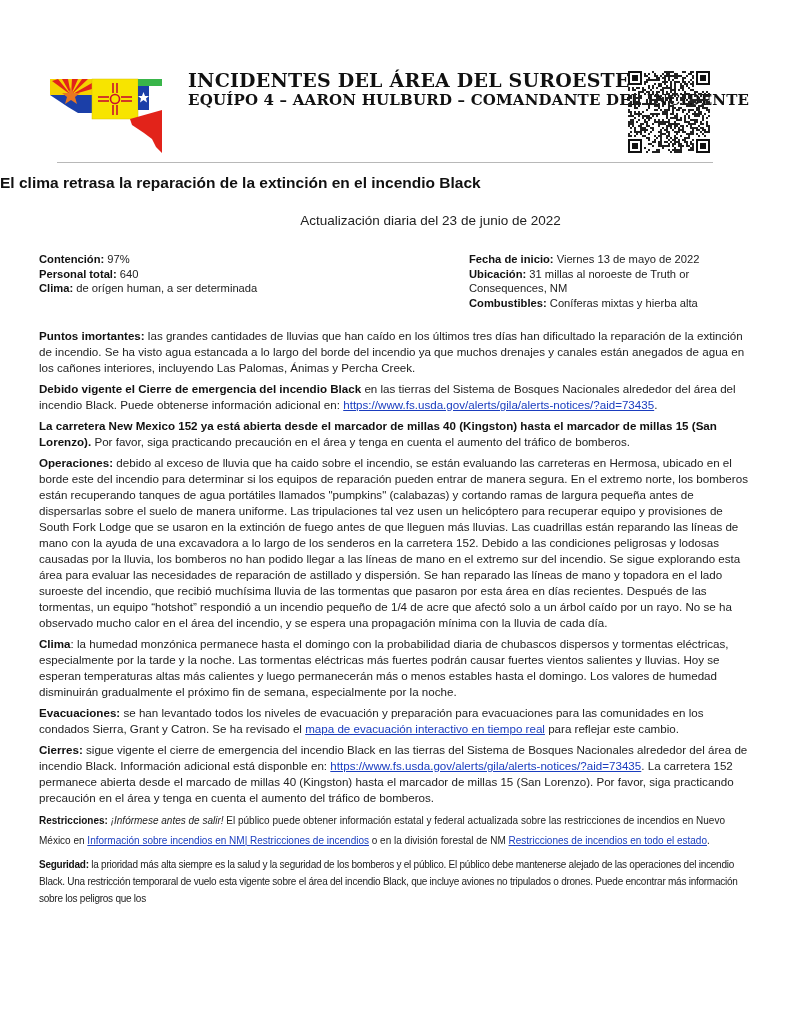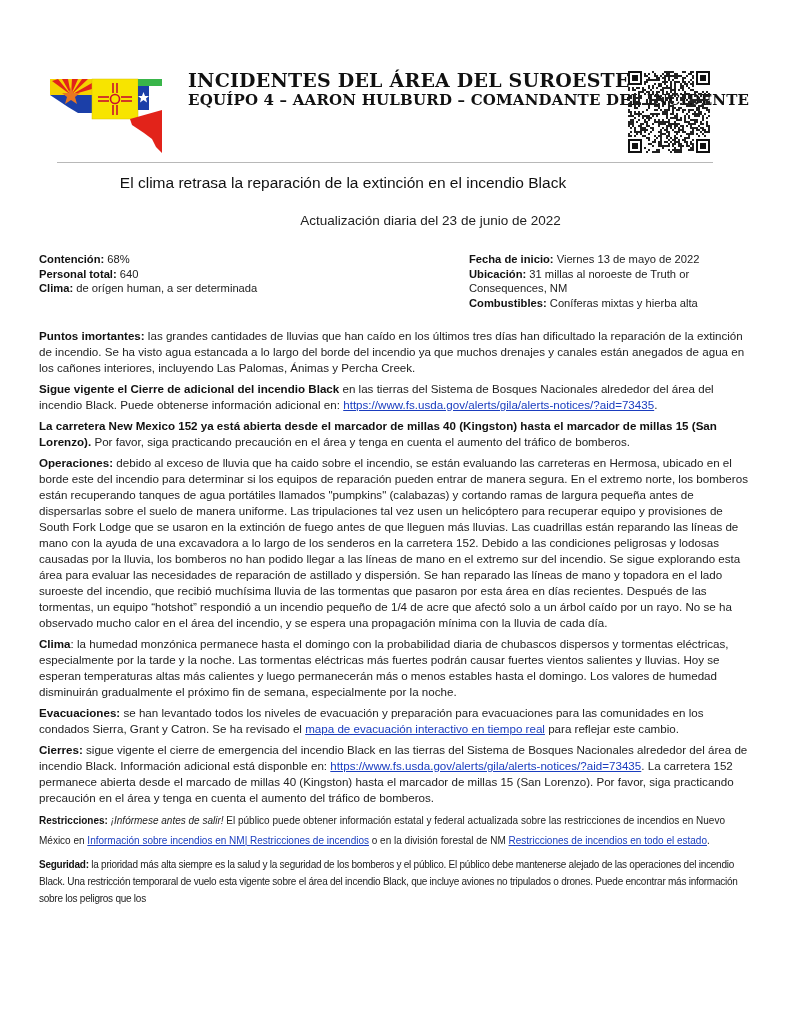--- a/index.html
+++ b/index.html
@@ -7,21 +7,21 @@
   .page { position: absolute; left: 0; top: 0; width: 791px; height: 1023px; }
 
   .header { position: absolute; left: 48px; top: 68px; width: 680px; height: 90px; }
   .logo { position: absolute; left: 0; top: 5px; width: 118px; height: 80px; }
   .titles { position: absolute; left: 140px; top: 0; }
   .org-line { font-family: "DejaVu Serif", serif; font-weight: bold; font-size: 19px; line-height: 24px; letter-spacing: 0.2px; color: #111; white-space: nowrap; }
   .team-line { font-family: "DejaVu Serif", serif; font-weight: bold; font-size: 15px; line-height: 16px; color: #111; white-space: nowrap; letter-spacing: 0.2px; }
   .qr { position: absolute; left: 580px; top: 3px; width: 82px; height: 82px; }
   .rule { position: absolute; left: 57px; top: 162px; width: 656px; height: 1px; background: #b8b8b8; }
 
-  .headline { position: absolute; left: 0; width: 686px; top: 174px; text-align: center; font-weight: normal; font-size: 15.5px; color: #111; }
+  .headline { position: absolute; left: 0; width: 686px; top: 174px; font-weight: bold; font-size: 15.5px; color: #111; }
   .subheadline { position: absolute; left: 0; width: 791px; top: 213px; text-align: center; font-size: 13.5px; color: #222; padding-left: 35px; }
 
   .facts { position: absolute; top: 252px; font-size: 11.2px; line-height: 14.5px; color: #222; }
   .facts.left { left: 39px; width: 380px; }
   .facts.right { left: 469px; width: 290px; }
   .facts b { color: #111; }
 
   .body { position: absolute; left: 39px; top: 328px; width: 712px; font-size: 11.6px; line-height: 16px; color: #222; }
   .body p { margin: 0 0 5px 0; }
   .body b { color: #111; }
@@ -746,34 +746,34 @@
         <rect x="35" y="35" width="5" height="5" fill="#fff"></rect>
         <rect x="36" y="36" width="3" height="3" fill="#111"></rect>
       </svg>
   </div>
   <div class="rule"></div>
 
   <div class="headline">El clima retrasa la reparación de la extinción en el incendio Black</div>
   <div class="subheadline">Actualización diaria del 23 de junio de 2022</div>
 
   <div class="facts left">
-    <div><b>Contención:</b><span> 68%</span></div>
+    <div><b>Contención:</b><span> 97%</span></div>
     <div><b>Personal total:</b><span> 640</span></div>
     <div><b>Clima:</b><span> de orígen human, a ser determinada</span></div>
   </div>
   <div class="facts right">
     <div><b>Fecha de inicio:</b><span> Viernes 13 de mayo de 2022</span></div>
     <div><b>Ubicación:</b><span> 31 millas al noroeste de Truth or Consequences, NM</span></div>
     <div><b>Combustibles:</b><span> Coníferas mixtas y hierba alta</span></div>
   </div>
 
   <div class="body">
     <p><b>Puntos imortantes:</b><span> las grandes cantidades de lluvias que han caído en los últimos tres días han dificultado la reparación de la extinción de incendio. Se ha visto agua estancada a lo largo del borde del incendio ya que muchos drenajes y canales están anegados de agua en los cañones interiores, incluyendo Las Palomas, Ánimas y Percha Creek.</span></p>
 
-    <p><b>Sigue vigente el Cierre de adicional del incendio Black</b><span> en las tierras del Sistema de Bosques Nacionales alrededor del área del incendio Black. Puede obtenerse información adicional en: </span><a>https://www.fs.usda.gov/alerts/gila/alerts-notices/?aid=73435</a><span>.</span></p>
+    <p><b>Debido vigente el Cierre de emergencia del incendio Black</b><span> en las tierras del Sistema de Bosques Nacionales alrededor del área del incendio Black. Puede obtenerse información adicional en: </span><a>https://www.fs.usda.gov/alerts/gila/alerts-notices/?aid=73435</a><span>.</span></p>
 
     <p><span class="bold-sentence">La carretera New Mexico 152 ya está abierta desde el marcador de millas 40 (Kingston) hasta el marcador de millas 15 (San Lorenzo).</span><span> Por favor, siga practicando precaución en el área y tenga en cuenta el aumento del tráfico de bomberos.</span></p>
 
     <p><b>Operaciones:</b><span> debido al exceso de lluvia que ha caido sobre el incendio, se están evaluando las carreteras en Hermosa, ubicado en el borde este del incendio para determinar si los equipos de reparación pueden entrar de manera segura. En el extremo norte, los bomberos están recuperando tanques de agua portátiles llamados "pumpkins" (calabazas) y cortando ramas de largura pequeña antes de dispersarlas sobre el suelo de manera uniforme.  Las tripulaciones tal vez usen un helicóptero para recuperar equipo y provisiones de South Fork Lodge que se usaron en la extinción de fuego antes de que lleguen más lluvias. Las cuadrillas están reparando las líneas de mano con la ayuda de una excavadora a lo largo de los senderos en la carretera 152. Debido a las condiciones peligrosas y lodosas causadas por la lluvia, los bomberos no han podido llegar a las líneas de mano en el extremo sur del incendio. Se sigue explorando esta área para evaluar las necesidades de reparación de astillado y dispersión. Se han reparado las líneas de mano y topadora en el lado suroeste del incendio, que recibió muchísima lluvia de las tormentas que pasaron por esta área en días recientes.  Después de las tormentas, un equipo “hotshot” respondió a un incendio pequeño de 1/4 de acre que afectó solo a un árbol caído por un rayo. No se ha observado mucho calor en el área del incendio, y se espera una propagación mínima con la lluvia de cada día.</span></p>
 
     <p><b>Clima</b><span>: la humedad monzónica permanece hasta el domingo con la probabilidad diaria de chubascos dispersos y tormentas eléctricas, especialmente por la tarde y la noche. Las tormentas eléctricas más fuertes podrán causar fuertes vientos salientes y lluvias. Hoy se esperan temperaturas altas más calientes y luego permanecerán más o menos estables hasta el domingo. Los valores de humedad disminuirán gradualmente el próximo fin de semana, especialmente por la noche.</span></p>
 
     <p><b>Evacuaciones:</b><span> se han levantado todos los niveles de evacuación y preparación para evacuaciones para las comunidades en los condados Sierra, Grant y Catron. Se ha revisado el </span><a>mapa de evacuación interactivo en tiempo real</a><span> para reflejar este cambio.</span></p>
 
     <p><b>Cierres:</b><span> sigue vigente el cierre de emergencia del incendio Black en las tierras del Sistema de Bosques Nacionales alrededor del área de incendio Black. Información adicional está disponble en: </span><a>https://www.fs.usda.gov/alerts/gila/alerts-notices/?aid=73435</a><span>.  La carretera 152 permanece abierta desde el marcado de millas 40 (Kingston) hasta el marcador de millas 15 (San Lorenzo). Por favor, siga practicando precaución en el área y tenga en cuenta el aumento del tráfico de bomberos.</span></p>

